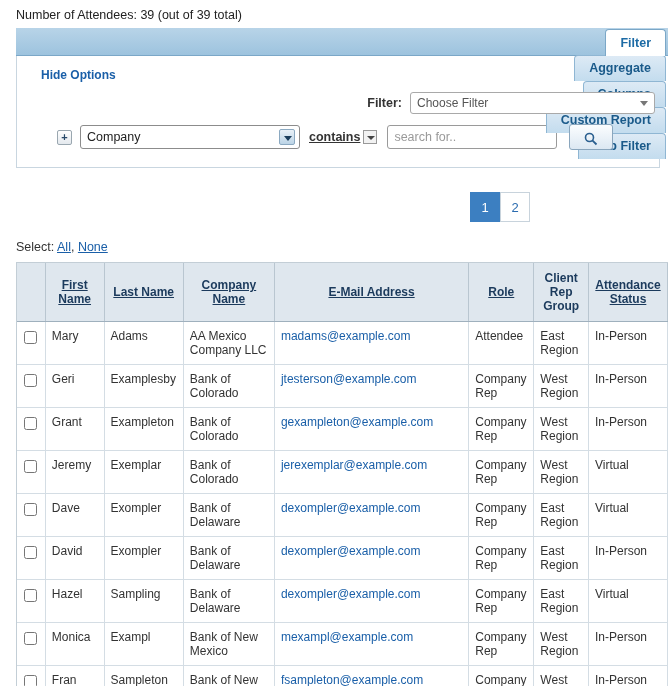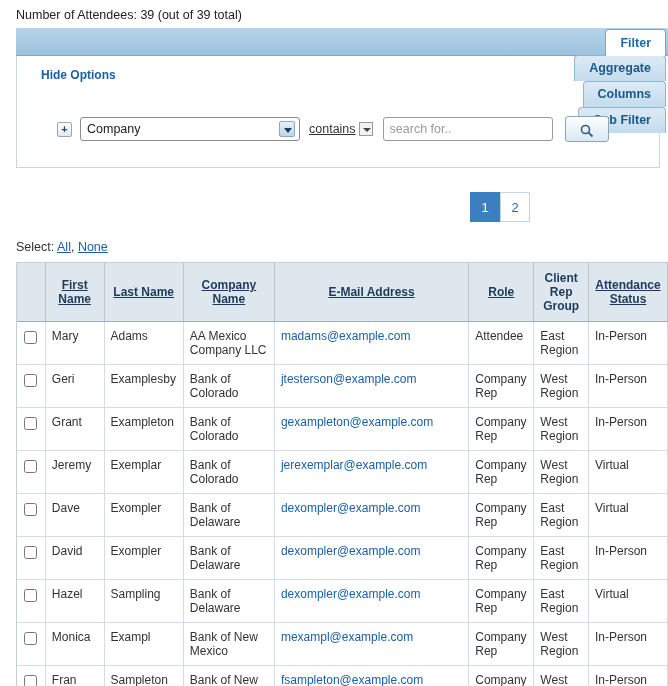--- a/index.html
+++ b/index.html
@@ -157,20 +157,21 @@
     border-left: 4px solid transparent;
     border-right: 4px solid transparent;
     border-top: 5px solid #1a3d5c;
   }
   .operator {
     margin: 0 0 0 9px;
     font-size: 12.5px;
     color: #333;
     text-decoration: underline;
     cursor: pointer;
+    font-weight: bold;
   }
   .operator-caret {
     width: 14px; height: 14px;
     margin-left: 3px;
     border: 1px solid #999;
     background: #f2f2f2;
     display: inline-block;
     position: relative;
     vertical-align: middle;
     cursor: pointer;
@@ -299,28 +300,33 @@
 <body>
 
 <div class="page">
 
   <div class="attendee-count">Number of Attendees: 39 (out of 39 total)</div>
 
   <div class="tabbar">
     <div class="tab active">Filter</div>
     <div class="tab">Aggregate</div>
     <div class="tab">Columns</div>
+    <div class="tab">Custom Report</div>
     <div class="tab">Sub Filter</div>
   </div>
 
   <div class="options-panel">
     <div class="hide-options">Hide Options</div>
 
     <div class="filter-row">
       <span class="filter-label">Filter:</span>
+      <div class="select-box" id="choose-filter">
+        <span>Choose Filter</span>
+        <span class="caret"></span>
+      </div>
     </div>
 
     <div class="criteria-row">
       <div class="plus-btn">+</div>
       <div class="field-select">
         <span>Company</span>
         <span class="caret-blue"></span>
       </div>
       <span class="operator">contains</span>
       <span class="operator-caret"></span>

